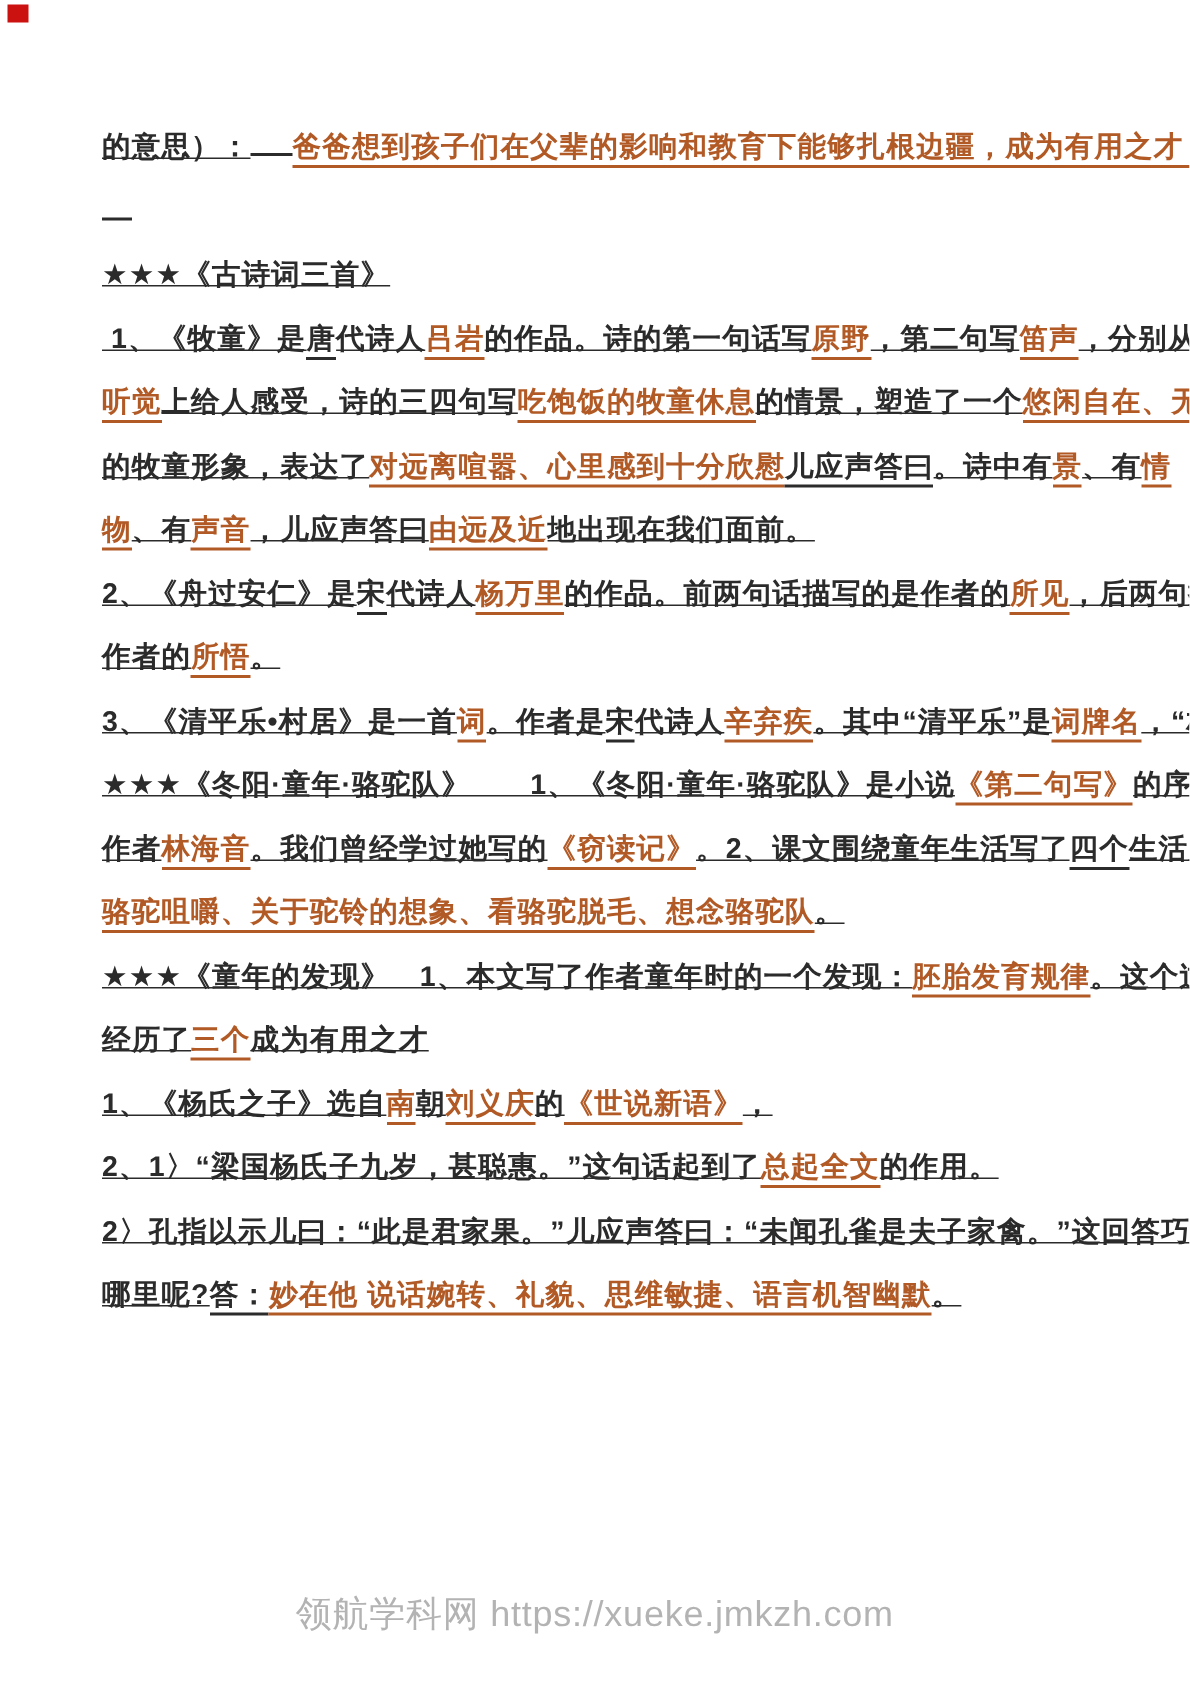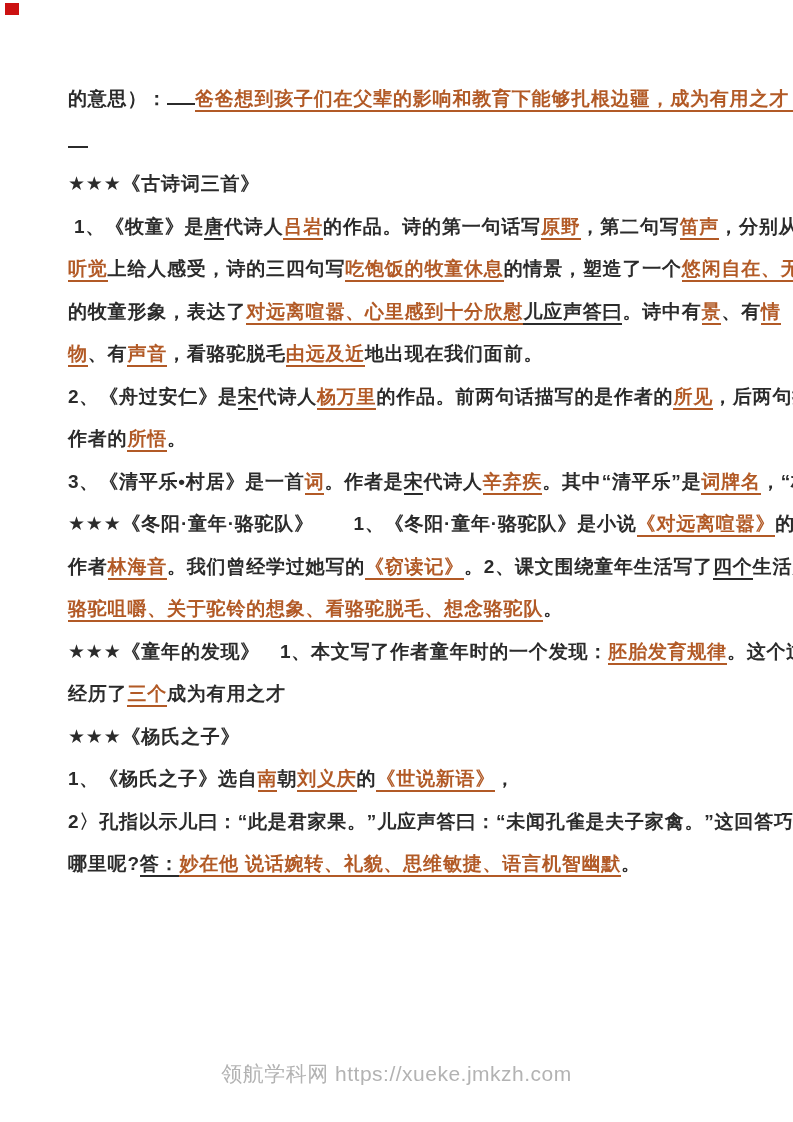--- a/index.html
+++ b/index.html
@@ -29,21 +29,21 @@
     color: #2b2b2b;
   }
   .line {
     height: 42.5px;
     line-height: 42.5px;
     font-size: 19px;
     font-weight: 600;
     letter-spacing: 0.8px;
     white-space: nowrap;
   }
-  .run-n { color: #2b2b2b; }
+  .run-n { color: #2b2b2b; text-decoration: underline; }
   .run-o {
     color: #b25a26;
     border-bottom: 2px solid #b25a26;
     padding-bottom: 1px;
   }
   .run-b {
     color: #2b2b2b;
     border-bottom: 2px solid #2b2b2b;
     padding-bottom: 1px;
   }
@@ -52,48 +52,48 @@
     border-bottom: 2px solid #2b2b2b;
     height: 24px;
     vertical-align: baseline;
   }
   .footer {
     position: absolute;
     left: 0;
     top: 1060px;
     width: 100%;
     text-align: center;
-    font-size: 21px;
+    font-size: 24px;
     letter-spacing: 0.5px;
     color: #b3b3b3;
     font-weight: 400;
   }
 </style>
 </head>
 <body>
 
 <div class="page">
   <div class="corner-mark"></div>
   <div class="doc-body">
       <div class="line"><span class="run-n">的意思）：</span><span class="run-u" style="width: 28px;"></span><span class="run-o">爸爸想到孩子们在父辈的影响和教育下能够扎根边疆，成为有用之才，建设边</span></div>
       <div class="line"><span class="run-u" style="width: 20px;"></span></div>
       <div class="line"><span class="run-n">★★★《古诗词三首》</span></div>
       <div class="line"><span class="run-n">&nbsp;1、《牧童》是</span><span class="run-b">唐</span><span class="run-n">代诗人</span><span class="run-o">吕岩</span><span class="run-n">的作品。诗的第一句话写</span><span class="run-o">原野</span><span class="run-n">，第二句写</span><span class="run-o">笛声</span><span class="run-n">，分别从</span></div>
       <div class="line"><span class="run-o">听觉</span><span class="run-n">上给人感受，诗的三四句写</span><span class="run-o">吃饱饭的牧童休息</span><span class="run-n">的情景，塑造了一个</span><span class="run-o">悠闲自在、无忧无虑</span></div>
       <div class="line"><span class="run-n">的牧童形象，表达了</span><span class="run-o">对远离喧嚣、心里感到十分欣慰</span><span class="run-b">儿应声答曰</span><span class="run-n">。诗中有</span><span class="run-o">景</span><span class="run-n">、有</span><span class="run-o">情</span></div>
-      <div class="line"><span class="run-o">物</span><span class="run-n">、有</span><span class="run-o">声音</span><span class="run-n">，看骆驼脱毛</span><span class="run-o">由远及近</span><span class="run-n">地出现在我们面前。</span></div>
+      <div class="line"><span class="run-o">物</span><span class="run-n">、有</span><span class="run-o">声音</span><span class="run-n">，儿应声答曰</span><span class="run-o">由远及近</span><span class="run-n">地出现在我们面前。</span></div>
       <div class="line"><span class="run-n">2、《舟过安仁》是</span><span class="run-b">宋</span><span class="run-n">代诗人</span><span class="run-o">杨万里</span><span class="run-n">的作品。前两句话描写的是作者的</span><span class="run-o">所见</span><span class="run-n">，后两句描写的是</span></div>
       <div class="line"><span class="run-n">作者的</span><span class="run-o">所悟</span><span class="run-n">。</span></div>
       <div class="line"><span class="run-n">3、《清平乐•村居》是一首</span><span class="run-o">词</span><span class="run-n">。作者是</span><span class="run-b">宋</span><span class="run-n">代诗人</span><span class="run-o">辛弃疾</span><span class="run-n">。其中“清平乐”是</span><span class="run-o">词牌名</span><span class="run-n">，“村居”</span></div>
-      <div class="line"><span class="run-n">★★★《冬阳·童年·骆驼队》　　1、《冬阳·童年·骆驼队》是小说</span><span class="run-o">《对远离喧嚣》</span><span class="run-n">的序言，</span></div>
+      <div class="line"><span class="run-n">★★★《冬阳·童年·骆驼队》　　1、《冬阳·童年·骆驼队》是小说</span><span class="run-o">《第二句写》</span><span class="run-n">的序言，</span></div>
       <div class="line"><span class="run-n">作者</span><span class="run-o">林海音</span><span class="run-n">。我们曾经学过她写的</span><span class="run-o">《窃读记》</span><span class="run-n">。2、课文围绕童年生活写了</span><span class="run-b">四个</span><span class="run-n">生活片断：</span></div>
       <div class="line"><span class="run-o">骆驼咀嚼、关于驼铃的想象、看骆驼脱毛、想念骆驼队</span><span class="run-n">。</span></div>
       <div class="line"><span class="run-n">★★★《童年的发现》　1、本文写了作者童年时的一个发现：</span><span class="run-o">胚胎发育规律</span><span class="run-n">。这个过程大体</span></div>
       <div class="line"><span class="run-n">经历了</span><span class="run-o">三个</span><span class="run-n">成为有用之才</span></div>
-      <div class="line"><span class="run-n">★★★《杨氏之子》</span></div>
       <div class="line"><span class="run-n">1、《杨氏之子》选自</span><span class="run-o">南</span><span class="run-n">朝</span><span class="run-o">刘义庆</span><span class="run-n">的</span><span class="run-o">《世说新语》</span><span class="run-n">，</span></div>
+      <div class="line"><span class="run-n">2、1〉“梁国杨氏子九岁，甚聪惠。”这句话起到了</span><span class="run-o">总起全文</span><span class="run-n">的作用。</span></div>
       <div class="line"><span class="run-n">2〉孔指以示儿曰：“此是君家果。”儿应声答曰：“未闻孔雀是夫子家禽。”这回答巧妙在</span></div>
       <div class="line"><span class="run-n">哪里呢?</span><span class="run-b">答：</span><span class="run-o">妙在他 说话婉转、礼貌、思维敏捷、语言机智幽默</span><span class="run-n">。</span></div>
     </div>
   <div class="footer">
     <span>领航学科网 https://xueke.jmkzh.com</span>
   </div>
 </div>
 
 </body></html>

